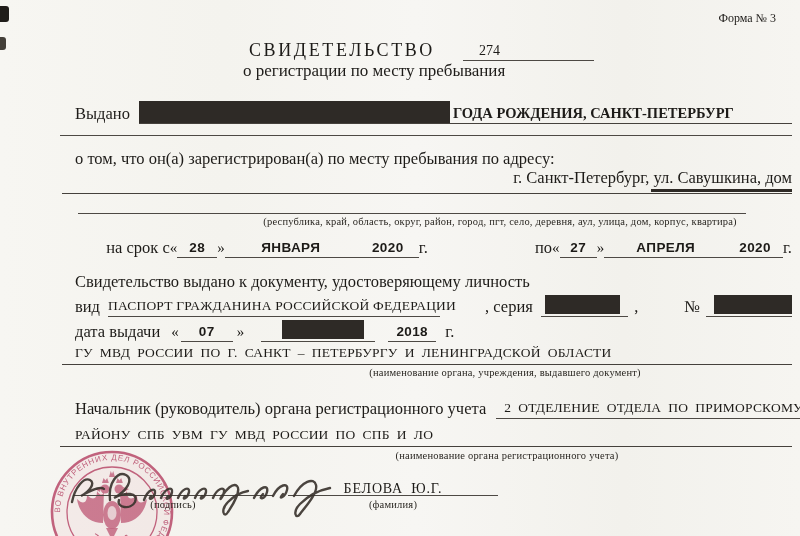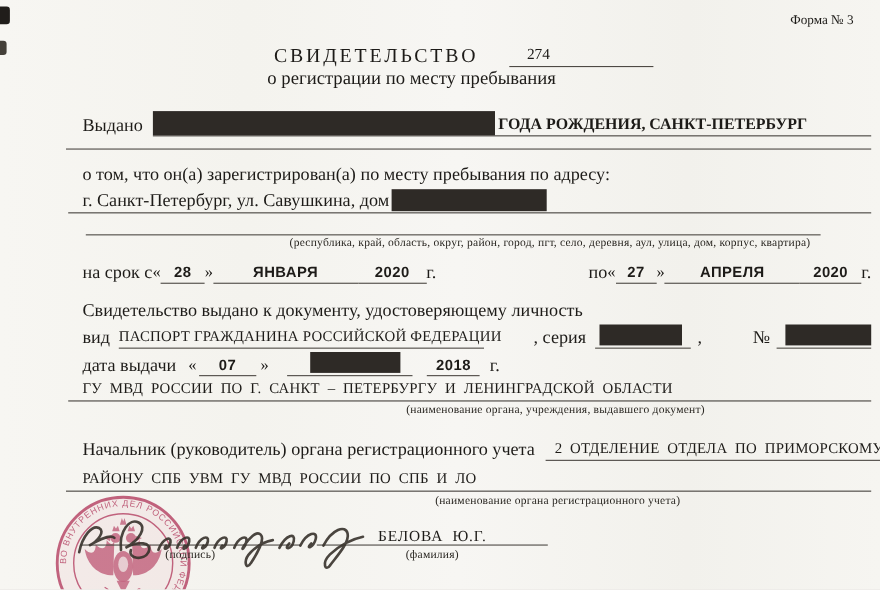--- a/index.html
+++ b/index.html
@@ -42,28 +42,28 @@
     <span class="lbl">Выдано</span>
     <span style="flex:1;display:flex;align-items:flex-end;border-bottom:1.5px solid #45413c;margin-left:9px;">
       <span class="redact" style="width:311px;height:22px;"></span>
       <span style="font-weight:bold;font-size:14.5px;white-space:nowrap;padding:0 0 1px 3px;">ГОДА РОЖДЕНИЯ, САНКТ-ПЕТЕРБУРГ</span>
     </span>
   </div>
   <div class="abs rule z2" style="left:60px;right:8px;top:135px;border-top-width:1.5px;"></div>
 
   <div class="abs z2 lbl" style="left:75px;top:149px;">о том, что он(а) зарегистрирован(а) по месту пребывания по адресу:</div>
 
-  <div class="row" style="left:62px;right:8px;top:168px;height:25px;border-bottom:1.4px solid #45413c;">
+  <div class="row" style="left:62px;right:8px;top:168px;height:25px;border-bottom:1.4px solid #45413c;flex-direction:column;">
     <span class="lbl" style="padding:0 0 1px 13px;">г. Санкт-Петербург, ул. Савушкина, дом</span>
     <span class="redact" style="width:141px;margin:0 0 1px 2px;"></span>
   </div>
   <div class="abs rule z2" style="left:78px;top:213px;width:668px;border-top-width:1.2px;"></div>
   <div class="abs caption z2" style="left:180px;top:216px;width:640px;">(республика, край, область, округ, район, город, пгт, село, деревня, аул, улица, дом, корпус, квартира)</div>
 
-  <div class="row" style="left:75px;width:384px;top:238px;justify-content:flex-start;">
+  <div class="row" style="left:75px;width:384px;top:238px;justify-content:center;">
     <span class="lbl">на срок с</span>
     <span class="q">«</span>
     <span class="cell bd" style="width:40px;">28</span>
     <span class="q">»</span>
     <span class="cell bd" style="width:132px;">ЯНВАРЯ</span>
     <span class="cell bd" style="width:62px;">2020</span>
     <span class="suffix-g">г.</span>
   </div>
 
   <div class="row" style="left:489px;right:8px;top:238px;justify-content:flex-end;margin-left:46px;">

